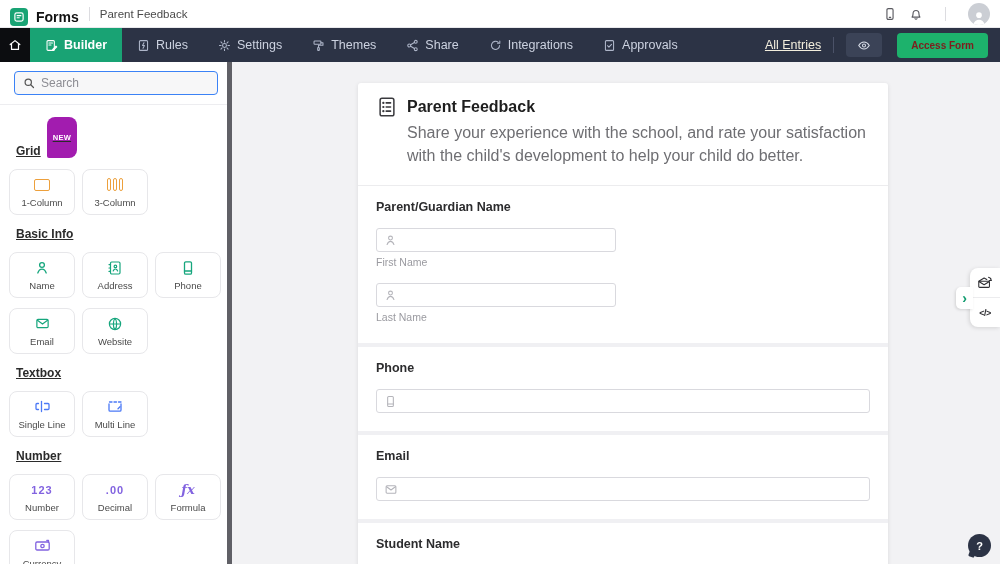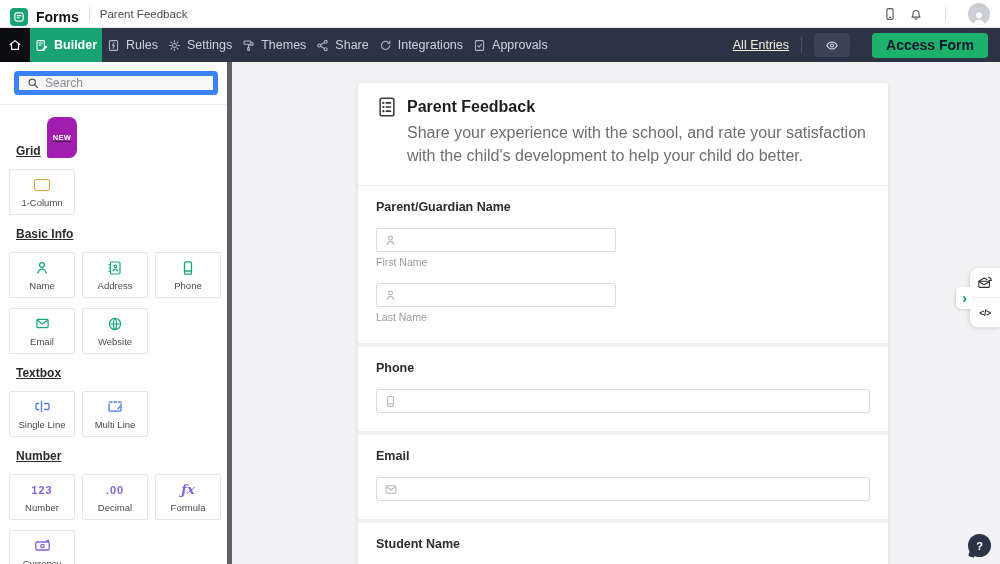--- a/index.html
+++ b/index.html
@@ -12,43 +12,43 @@
   .brand { font-size:14px; font-weight:bold; color:#111; }
   .tb-divider { width:1px; height:14px; background:#dcdce0; margin:0 10px; }
   .doc-title { font-size:11.5px; color:#4a4a4a; }
   .tb-right { margin-left:auto; display:flex; align-items:center; gap:12px; padding-right:10px; }
   .tb-icon { color:#5a5a60; display:flex; cursor:pointer; }
   .avatar { width:22px; height:22px; border-radius:50%; background:#cbced4; display:flex; align-items:flex-end; justify-content:center; overflow:hidden; cursor:pointer; }
 
   
   .navbar { position:absolute; left:0; top:28px; width:1000px; height:34px; background:#2c3345; display:flex; align-items:stretch; z-index:5; }
   .nav-home { width:30px; background:#0c0d10; display:flex; align-items:center; justify-content:center; color:#fff; cursor:pointer; }
-  .nav-tab { display:flex; align-items:center; gap:6px; padding:0 5px; font-size:12.5px; color:#ccd2e0; cursor:pointer; }
+  .nav-tab { display:flex; align-items:center; gap:6px; padding:0 15px; font-size:12.5px; color:#ccd2e0; cursor:pointer; }
   .nav-tab svg { color:#aeb6c9; }
   .nav-tab.active { background:#19a374; color:#fff; font-weight:bold; }
   .nav-tab.active svg { color:#fff; }
   .nav-right { margin-left:auto; display:flex; align-items:center; padding-right:12px; }
   .all-entries { font-size:12.5px; font-weight:normal; color:#f3eedd; text-decoration:underline; cursor:pointer; }
   .nav-divider { width:1px; height:16px; background:#4b5268; margin:0 12px; }
   .eye-btn { width:36px; height:24px; border-radius:4px; background:#3b4357; display:flex; align-items:center; justify-content:center; color:#d4d9e4; cursor:pointer; }
-  .access-btn { height:25px; margin-left:22px; padding:0 14px; border:none; border-radius:4px; background:#1db26c; color:#0f172a; font-size:14px; font-weight:bold; font-family:inherit; cursor:pointer; }
+  .access-btn { height:25px; margin-left:15px; padding:0 14px; border:none; border-radius:4px; background:#1db26c; color:#7f1d1d; font-size:10px; font-weight:bold; font-family:inherit; cursor:pointer; }
 
   
   .sidebar { position:absolute; left:0; top:62px; width:232px; height:502px; background:#fff; z-index:3; }
   .sb-scrollbar { position:absolute; right:0; top:0; width:5px; height:502px; background:#606066; }
   .search-wrap { padding:9px 14px 9px 14px; border-bottom:1px solid #ededf0; }
-  .search-box { display:flex; align-items:center; gap:6px; height:24px; background:#f7f7f8; border:5px solid #3b82f6; border-radius:4px; padding:0 8px; }
+  .search-box { display:flex; align-items:center; gap:6px; height:24px; background:#f7f7f8; border:1px solid #3b82f6; border-radius:4px; padding:0 8px; }
   .search-box input { border:none; outline:none; background:transparent; font-size:12px; color:#333; width:150px; font-family:inherit; }
   .search-box input::placeholder { color:#8d8d93; }
   .search-box svg { color:#555; }
   .sb-content { padding:0 9px; }
   .sec-title { display:flex; align-items:flex-end; gap:6px; font-size:12px; font-weight:bold; color:#2b2b2b; margin:12px 0 11px 7px;text-decoration:underline; }
   .new-badge { background:#a21caf; color:#fff; font-size:7.5px; font-weight:bold; padding:16px 6px; border-radius:8px 8px 8px 2px; letter-spacing:.3px; }
   .card-grid { display:grid; grid-template-columns:repeat(3,66px); gap:10px 7px; }
-  .el-card { width:66px; height:46px; background:#fff; border:1px solid #e7e7ea; border-radius:2px; display:flex; flex-direction:column; align-items:center; justify-content:center; gap:4px; cursor:pointer; }
+  .el-card { width:66px; height:46px; background:#fff; border:1px solid #e7e7ea; border-radius:8px; display:flex; flex-direction:column; align-items:center; justify-content:center; gap:4px; cursor:pointer; }
   .el-card .lab { font-size:9.5px; color:#4a4a4a; }
   .sec-grid .icon { color:#eda03c; }
   .sec-basic .icon { color:#16a67d; }
   .sec-text .icon { color:#4b79f6; }
   .sec-num .icon { color:#8263e0; }
   .icon { display:flex; align-items:center; justify-content:center; height:16px; }
   .icon-cols { display:flex; gap:2px; align-items:center; }
   .col-rect { border:1.5px solid currentColor; border-radius:2px; }
   .num-glyph { font-size:11px; font-weight:bold; letter-spacing:1px; }
   .formula-glyph { font-size:13px; font-style:italic; font-family:"DejaVu Serif", serif; font-weight:bold;text-align:right; }
@@ -217,20 +217,30 @@
       </div>
       <div class="card-grid">
         <div class="el-card">
           <span class="icon">
               <span class="icon-cols">
                 <span class="col-rect" style="width:16px;height:12px;"></span>
               </span>
             </span>
           <span class="lab">1-Column</span>
         </div>
+        <div class="el-card">
+          <span class="icon">
+              <span class="icon-cols">
+                <span class="col-rect" style="width:4px;height:13px;"></span>
+                <span class="col-rect" style="width:4px;height:13px;"></span>
+                <span class="col-rect" style="width:4px;height:13px;"></span>
+              </span>
+            </span>
+          <span class="lab">3-Column</span>
+        </div>
       </div>
     </div>
 
     <div class="sec-basic">
       <div class="sec-title">
           <span>Basic Info</span>
         </div>
       <div class="card-grid">
         <div class="el-card">
           <span class="icon">

